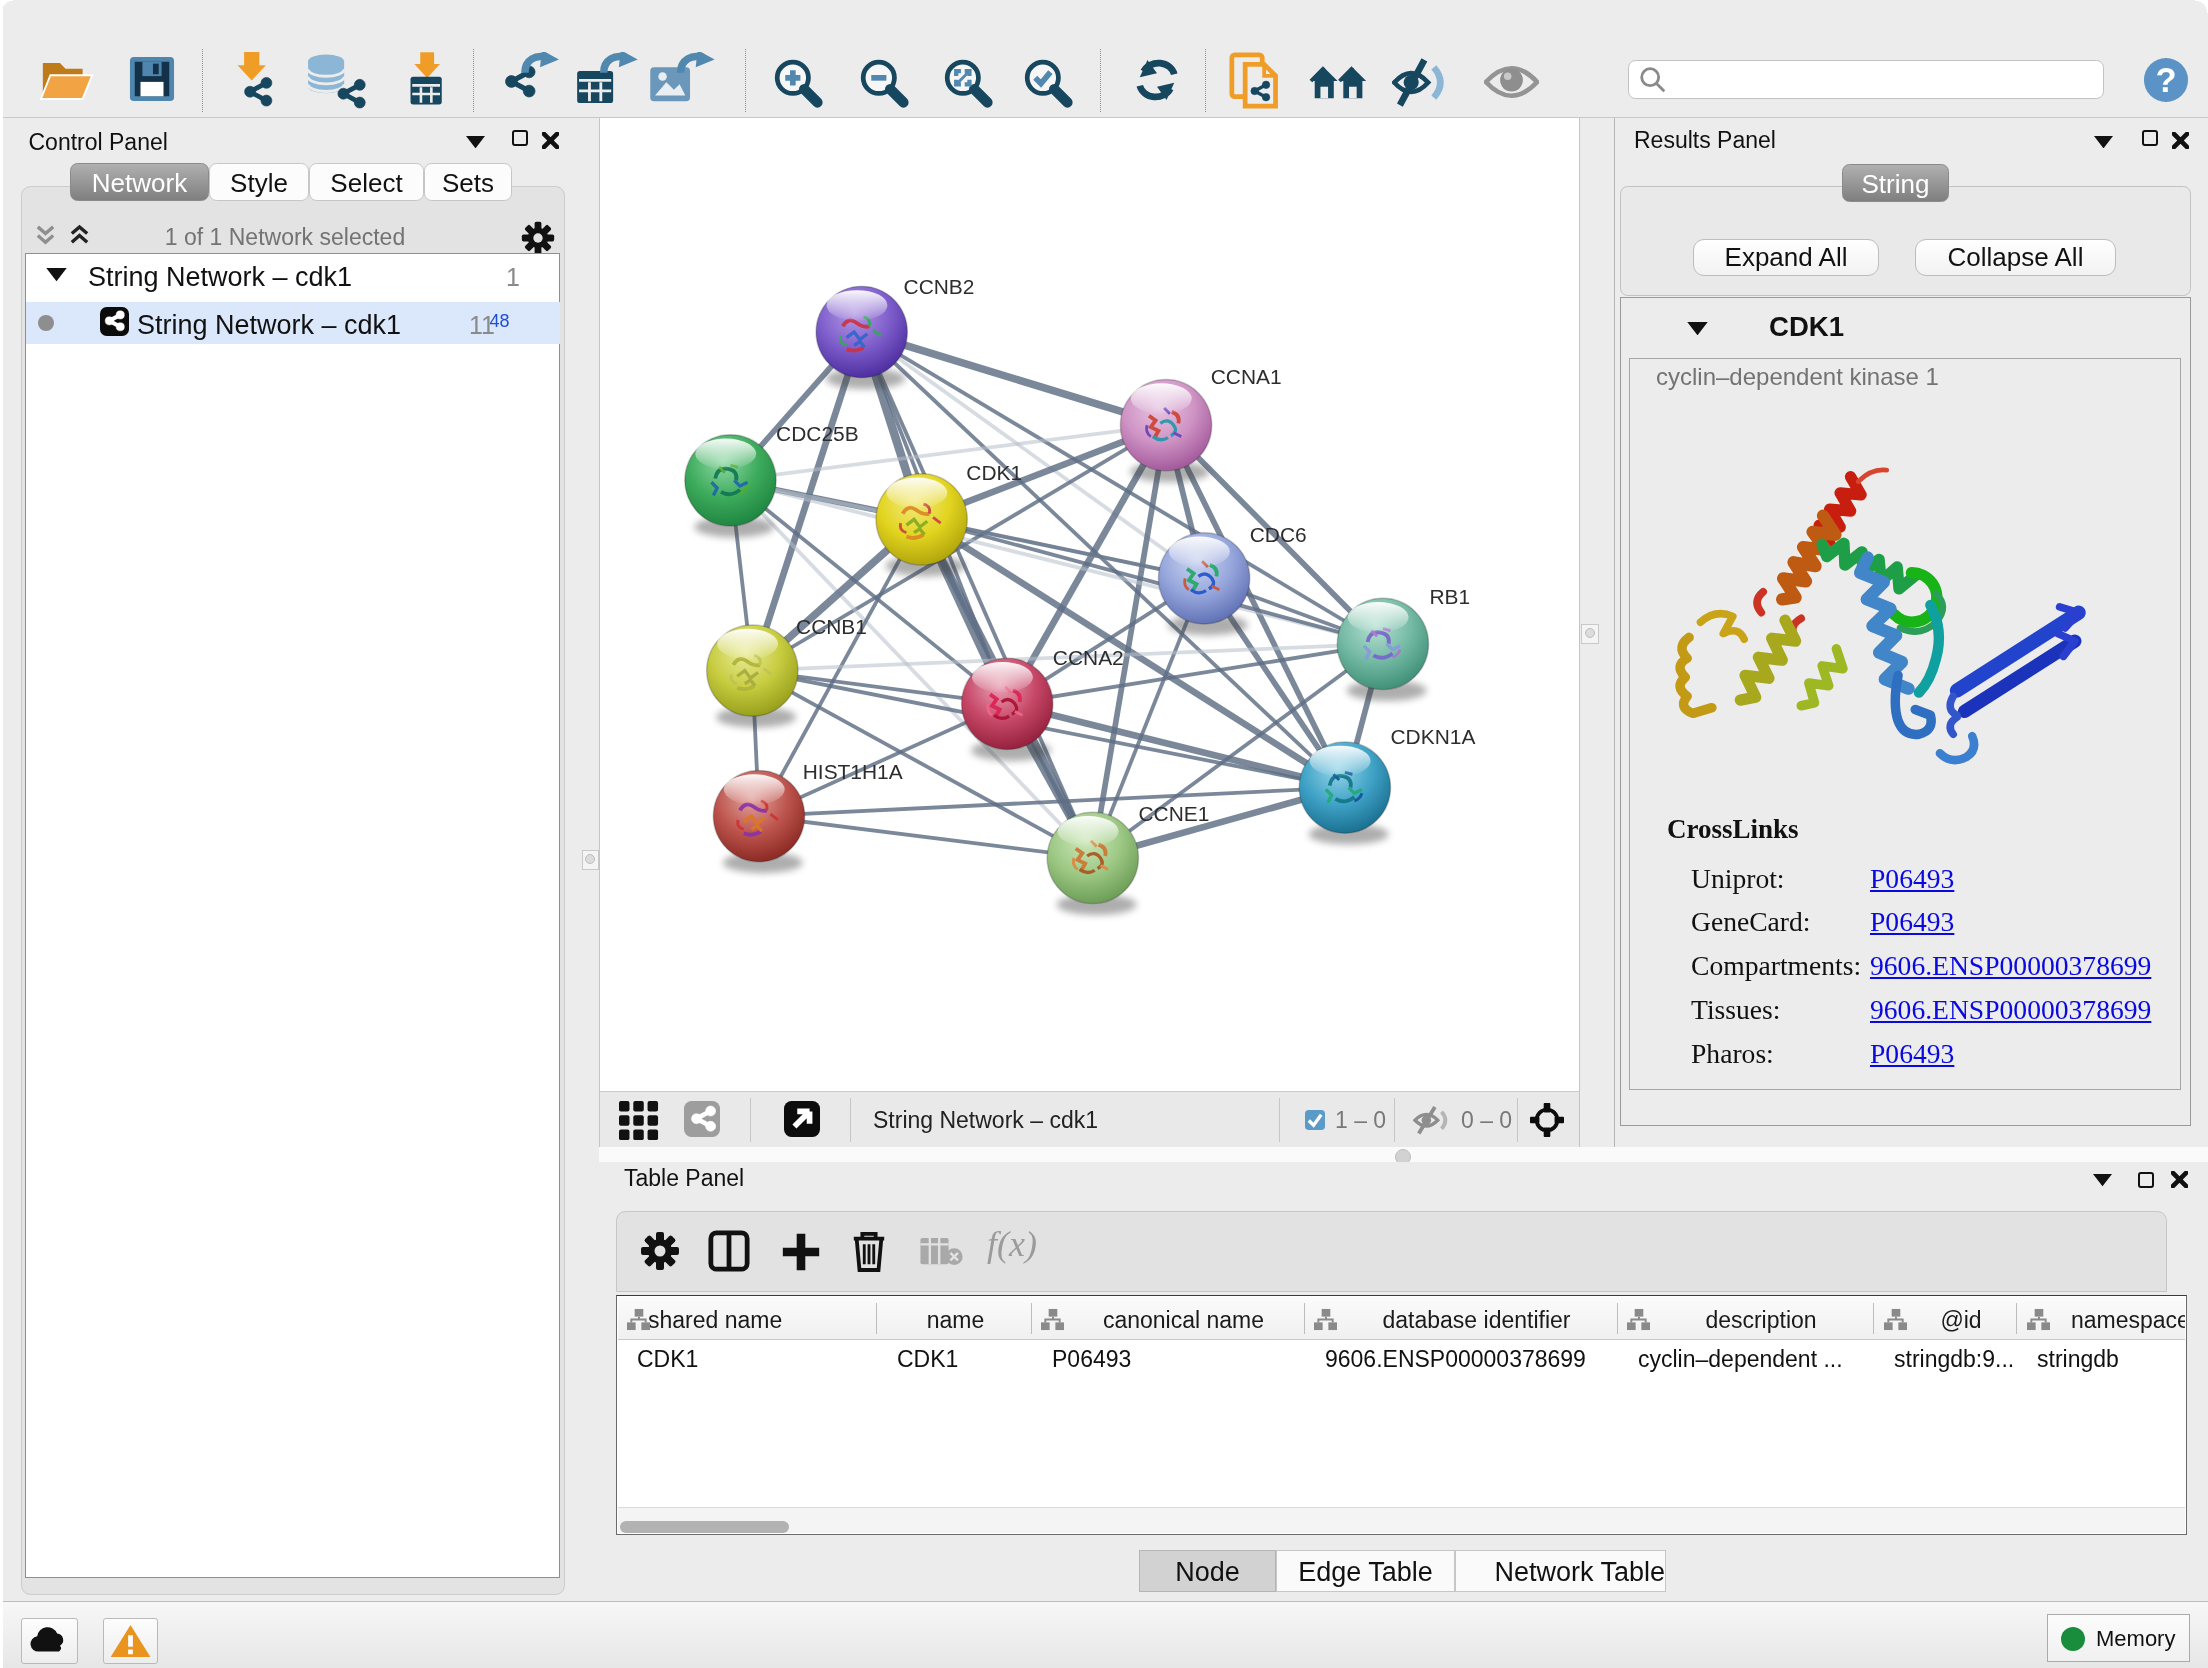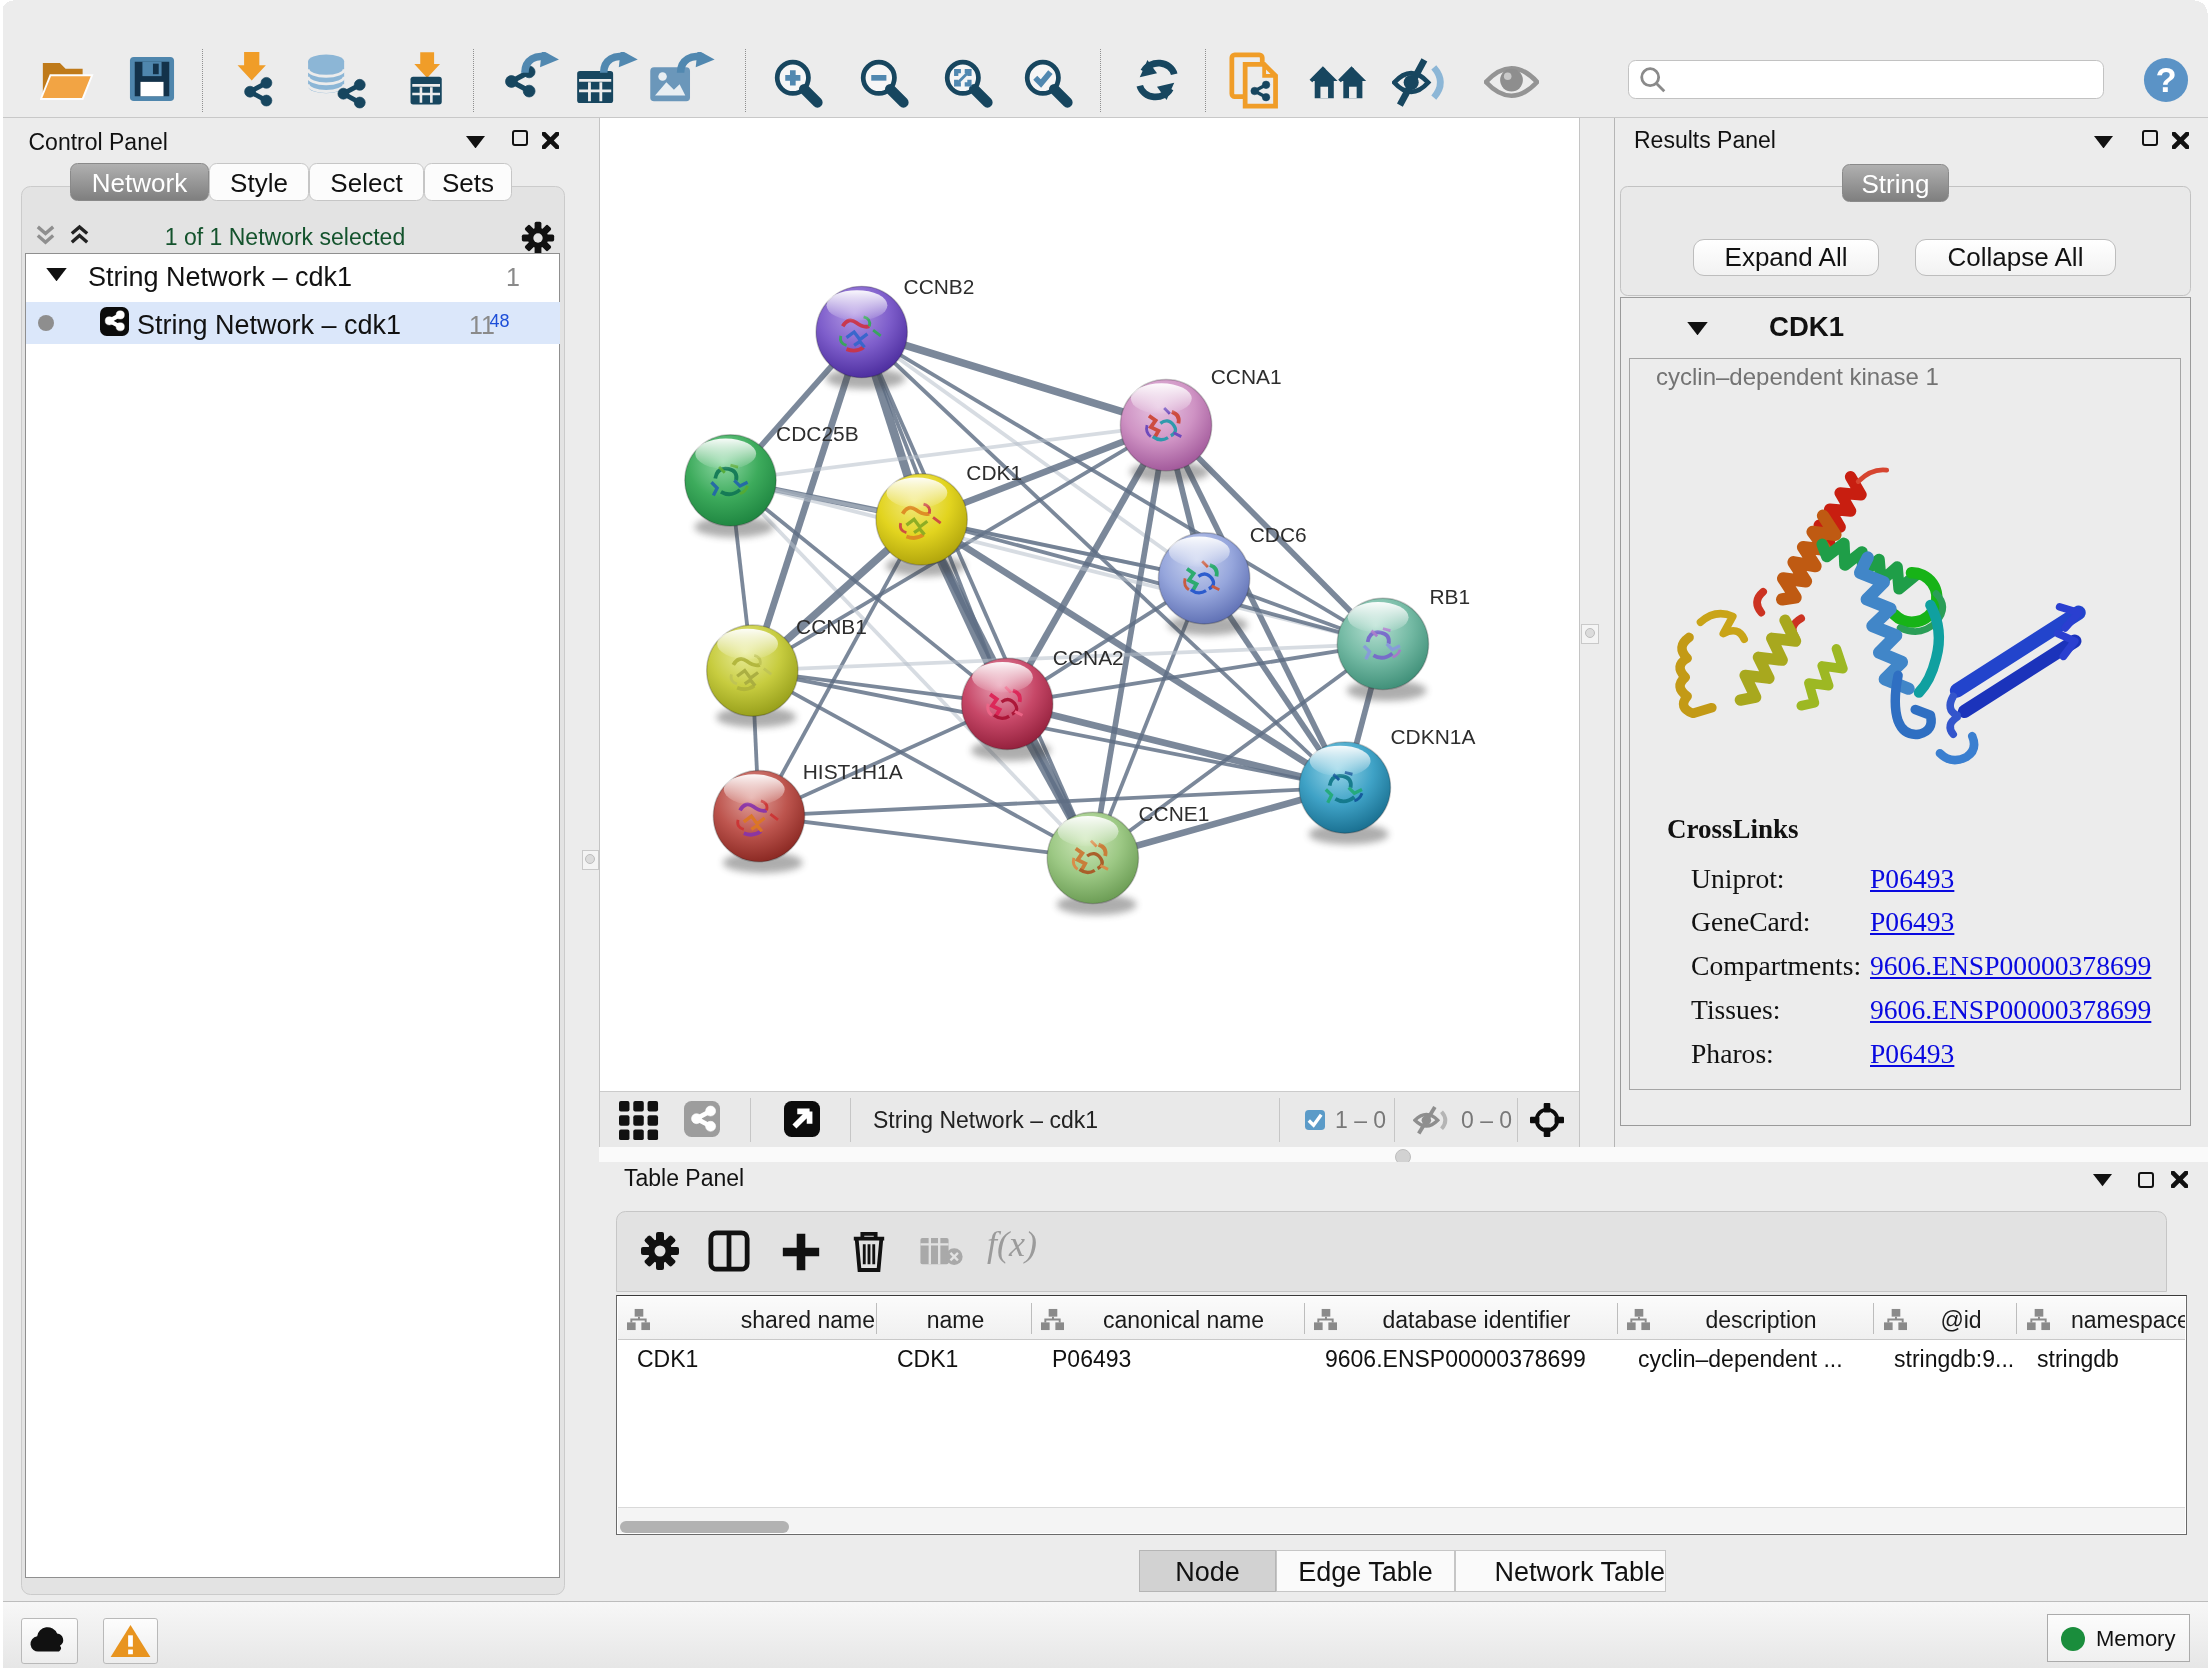--- a/index.html
+++ b/index.html
@@ -199,21 +199,21 @@
       <div class="abs" style="left:209px;top:45px;width:100px;height:38px;background:#fcfcfc;border:1px solid #c6c6c6;border-radius:7.6px;color:#111;text-align:center;font-size:26px;line-height:38px;z-index:2">Style</div>
       <div class="abs" style="left:309px;top:45px;width:115px;height:38px;background:#fcfcfc;border:1px solid #c6c6c6;border-radius:7.6px;color:#111;text-align:center;font-size:26px;line-height:38px;z-index:2">Select</div>
       <div class="abs" style="left:424px;top:45px;width:88px;height:38px;background:#fcfcfc;border:1px solid #c6c6c6;border-radius:7.6px;color:#111;text-align:center;font-size:26px;line-height:38px;z-index:2">Sets</div>
       <div class="abs" style="left:21px;top:68px;width:544px;height:1409px;background:#e3e3e3;border:1px solid #cbcbcb;border-radius:9.5px"></div>
       <svg class="wicon" style="left:34px;top:106px" width="23" height="23" viewBox="0 0 24 24">
         <path d="M4 3 L12 10 L20 3 M4 12 L12 19 L20 12" stroke="#8f8f8f" stroke-width="3.5" fill="none"></path>
       </svg>
       <svg class="wicon" style="left:67px;top:106px" width="25" height="23" viewBox="0 0 24 24">
         <path d="M4 10 L12 3 L20 10 M4 19 L12 12 L20 19" stroke="#222" stroke-width="3.5" fill="none"></path>
       </svg>
-      <div class="abs" style="left:114px;top:106px;width:342px;text-align:center;font-size:23px;color:#14532d">1 of 1 Network selected</div>
+      <div class="abs" style="left:114px;top:106px;width:342px;text-align:center;font-size:23px;color:#737373">1 of 1 Network selected</div>
       <svg class="wicon" style="left:521px;top:103px" width="34" height="34" viewBox="-20 -20 40 40">
         <g fill="#111">
           <rect x="-4" y="-19" width="8" height="38" rx="2"></rect>
           <rect x="-4" y="-19" width="8" height="38" rx="2" transform="rotate(45)"></rect>
           <rect x="-4" y="-19" width="8" height="38" rx="2" transform="rotate(90)"></rect>
           <rect x="-4" y="-19" width="8" height="38" rx="2" transform="rotate(135)"></rect>
           <circle r="12"></circle>
         </g>
         <circle r="5.5" fill="#e3e3e3"></circle>
       </svg>
@@ -649,21 +649,21 @@
         <g fill="#a9a9a9">
           <rect x="0" y="2" width="30" height="28" rx="2"></rect>
           <path d="M0 9 H30 M10 2 V30 M20 2 V30" stroke="#e2e2e2" stroke-width="2.5"></path>
         </g>
         <circle cx="36" cy="22" r="9" fill="#a9a9a9"></circle>
         <path d="M32 18 L40 26 M40 18 L32 26" stroke="#e2e2e2" stroke-width="2.5"></path>
       </svg>
       <div class="abs" style="left:388px;top:61px;font-family:'Liberation Serif',serif;font-style:italic;font-size:36px;color:#9b9b9b">f(x)</div>
       <div class="abs" style="left:17px;top:133px;width:1571px;height:240px;background:#fff;border:1.9px solid #6a6a6a;border-top-color:#3a3a3a"></div>
       <div class="abs" style="left:19px;top:135px;width:1567px;height:43px;background:linear-gradient(#fbfbfb,#f0f0f0);border-bottom:1px solid #c9c9c9;overflow:hidden"></div>
-      <div class="abs" style="left:49px;top:145px;width:227px;text-align:right;font-size:23px;color:#1a1a1a;overflow:hidden;white-space:nowrap">shared name</div>
+      <div class="abs" style="left:49px;top:145px;width:227px;text-align:left;font-size:23px;color:#1a1a1a;overflow:hidden;white-space:nowrap">shared name</div>
       <svg class="wicon" style="left:27px;top:146px" width="25" height="23" viewBox="0 0 26 24">
         <g fill="#8a8a8a">
           <rect x="9" y="1" width="9" height="8"></rect>
           <rect x="1" y="15" width="9" height="8"></rect>
           <rect x="16" y="15" width="9" height="8"></rect>
           <path d="M13.5 9 V12 M5.5 15 V12 H20.5 V15" stroke="#8a8a8a" stroke-width="2" fill="none"></path>
         </g>
       </svg>
       <div class="abs" style="left:282px;top:145px;width:149px;text-align:center;font-size:23px;color:#1a1a1a;overflow:hidden;white-space:nowrap">name</div>
       <div class="abs" style="left:277px;top:141px;height:31px;border-left:1px solid #bdbdbd"></div>

